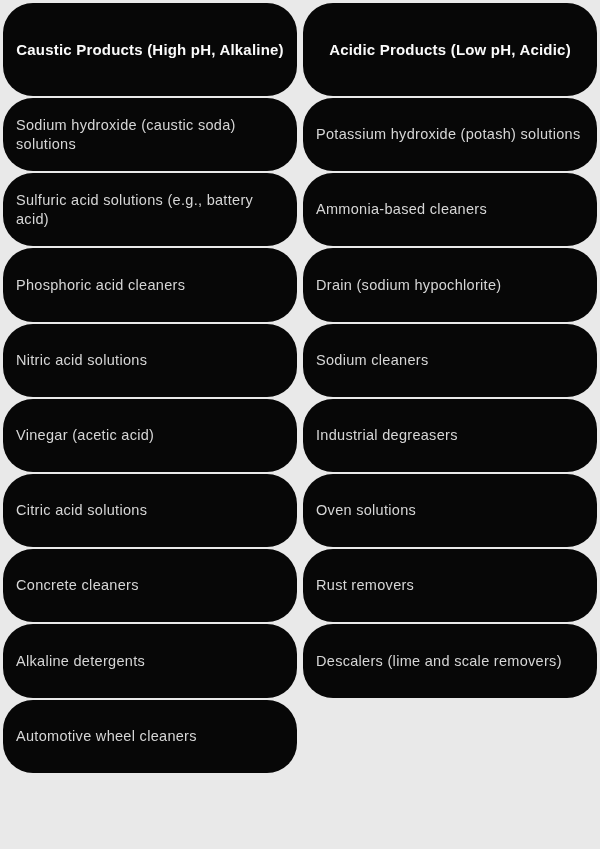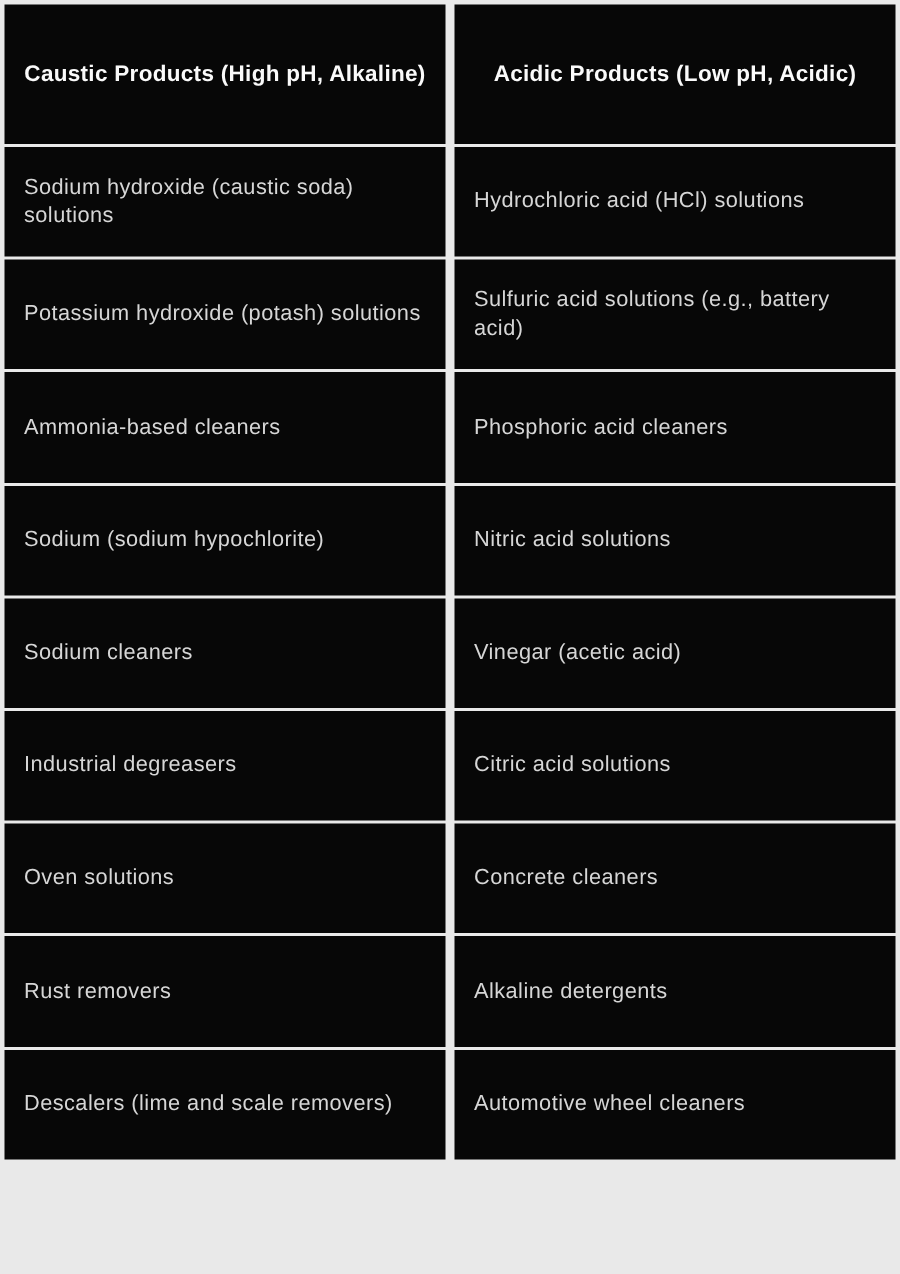--- a/index.html
+++ b/index.html
@@ -22,47 +22,47 @@
   }
   .cell {
     background: #070707;
     color: #d6d6d6;
     display: flex;
     align-items: center;
     padding: 0 13px;
     font-size: 14.5px;
     letter-spacing: 0.3px;
     line-height: 1.3;
+    border-radius: 30px;
   }
   .header-cell {
     justify-content: center;
     text-align: center;
     color: #fafafa;
     font-weight: bold;
     font-size: 15px;
     letter-spacing: 0.2px;
   }
 </style>
 </head>
 <body>
 
 <div class="table-wrap">
   <div class="cell header-cell">Caustic Products (High pH, Alkaline)</div>
   <div class="cell header-cell">Acidic Products (Low pH, Acidic)</div>
 
   <div class="cell">Sodium hydroxide (caustic soda) solutions</div>
-  <div class="cell">Hydrochloric acid (HCl) solutions</div>
 
   <div class="cell">Potassium hydroxide (potash) solutions</div>
   <div class="cell">Sulfuric acid solutions (e.g., battery acid)</div>
 
   <div class="cell">Ammonia-based cleaners</div>
   <div class="cell">Phosphoric acid cleaners</div>
 
-  <div class="cell">Sodium (sodium hypochlorite)</div>
+  <div class="cell">Drain (sodium hypochlorite)</div>
   <div class="cell">Nitric acid solutions</div>
 
   <div class="cell">Sodium cleaners</div>
   <div class="cell">Vinegar (acetic acid)</div>
 
   <div class="cell">Industrial degreasers</div>
   <div class="cell">Citric acid solutions</div>
 
   <div class="cell">Oven solutions</div>
 

